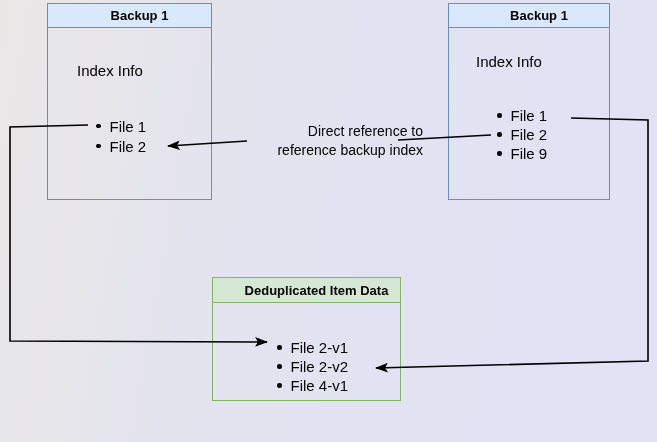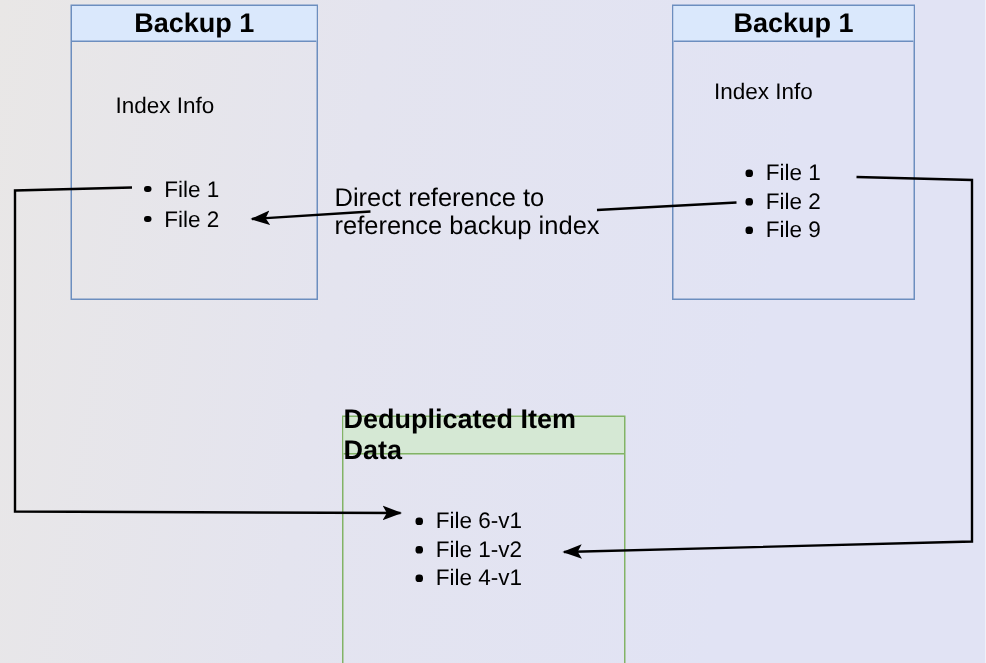--- a/index.html
+++ b/index.html
@@ -28,30 +28,31 @@
     position:absolute;
     border:1px solid;
     background:transparent;
   }
   .box.blue{border-color:var(--blue-border);}
   .box.green{border-color:var(--green-border);}
   .box-header{
     width:100%;
     display:flex;align-items:center;justify-content:center;
     font-weight:bold;
-    font-size:18px;
+    font-size:13px;
     border-bottom:1px solid;
+    padding-left:20px;
   }
   .blue .box-header{background:var(--blue-fill);border-color:var(--blue-border);}
   .green .box-header{background:var(--green-fill);border-color:var(--green-border);}
   #backup1{left:47px;top:3px;width:165px;height:197px;}
   #backup1 .box-header{height:24px;}
   #backup2{left:448px;top:3px;width:162px;height:197px;}
   #backup2 .box-header{height:24px;}
-  #dedup{left:228px;top:277px;width:189px;height:166px;}
+  #dedup{left:212px;top:277px;width:189px;height:124px;}
   #dedup .box-header{height:25px;}
 
   .abs{position:absolute;}
   .subtitle{font-size:15px;}
   #backup1-subtitle{left:77px;top:62px;}
   #backup2-subtitle{left:476px;top:53px;}
 
   ul.filelist{list-style:none;font-size:15px;}
   ul.filelist li{
     display:flex;align-items:center;
@@ -63,22 +64,22 @@
     margin-right:9px;
     flex:0 0 auto;
   }
   #backup1-files{left:96px;top:116px;}
   #backup1-files li{height:20px;}
   #backup2-files{left:497px;top:106px;}
   #dedup-files{left:277px;top:338px;}
 
   .edge-label{
     left:223px;top:122px;width:200px;
-    text-align:left;
-    font-size:17px;
+    text-align:right;
+    font-size:14px;
     line-height:19px;
   }
   svg.connectors{
     position:absolute;left:0;top:0;
     pointer-events:none;
   }
   svg.connectors path.edge{
     fill:none;
     stroke:var(--arrow);
     stroke-width:1.6;
@@ -123,25 +124,25 @@
         <span>File 9</span>
       </li>
   </ul>
 
   <div class="box green" id="dedup">
     <div class="box-header">Deduplicated Item Data</div>
   </div>
   <ul class="filelist abs" id="dedup-files">
     <li>
         <span class="dot"></span>
-        <span>File 6-v1</span>
+        <span>File 2-v1</span>
       </li>
     <li>
         <span class="dot"></span>
-        <span>File 1-v2</span>
+        <span>File 2-v2</span>
       </li>
     <li>
         <span class="dot"></span>
         <span>File 4-v1</span>
       </li>
   </ul>
 
   <div class="abs edge-label">
     <div>Direct reference to</div>
     <div>reference backup index</div>

